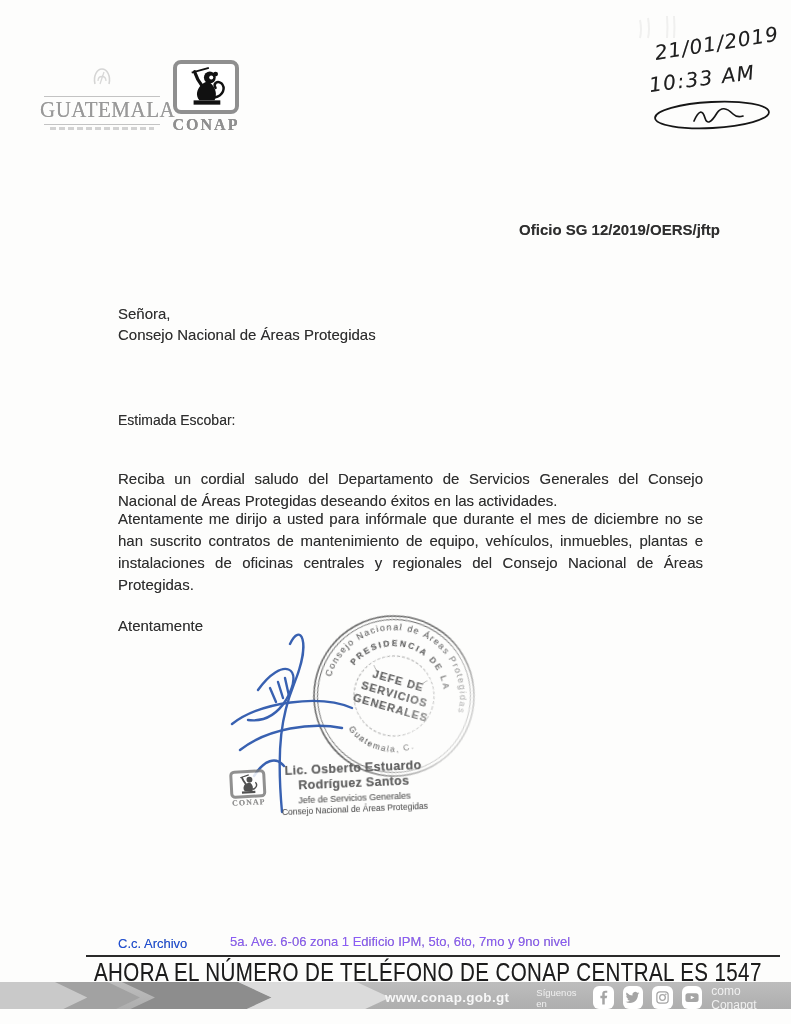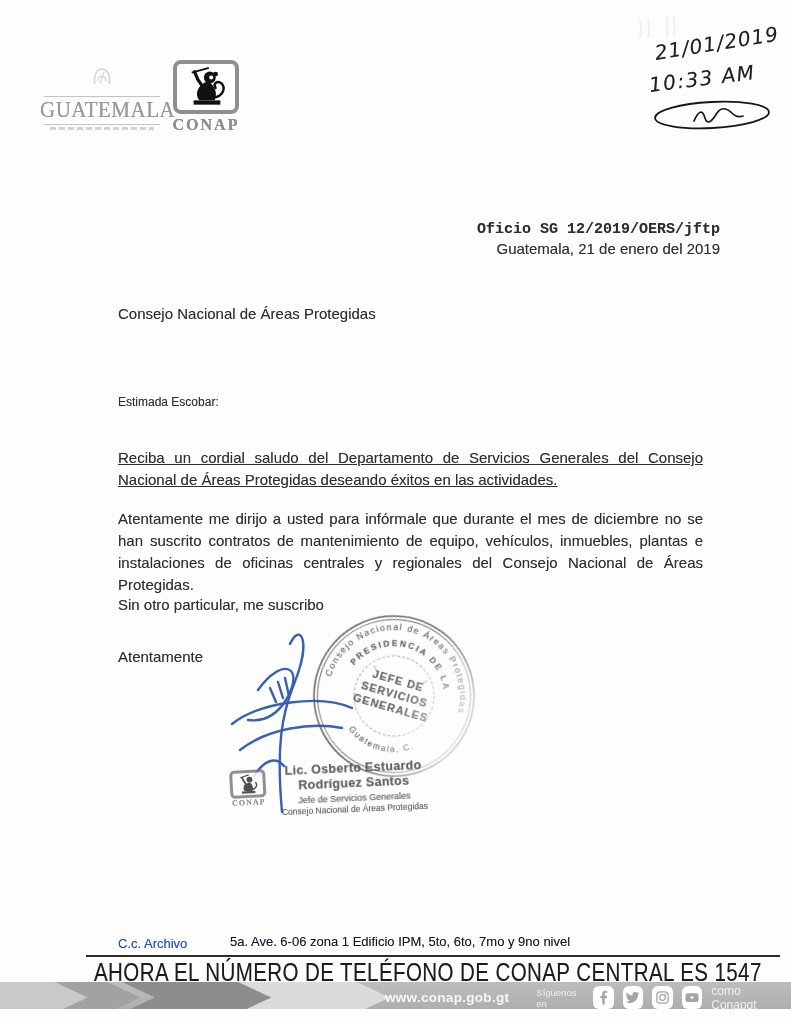--- a/index.html
+++ b/index.html
@@ -22,51 +22,51 @@
   .conap-logo { left:167px; top:60px; width:78px; text-align:center; }
   .conap-frame { width:66px; height:54px; margin:0 auto; border:4px solid #8f8f8f; border-radius:8px; background:#fff; display:flex; align-items:center; justify-content:center; }
   .conap-word { font-family:"Liberation Serif", serif; font-weight:bold; font-size:16px; letter-spacing:2px; color:#8f8f8f; margin-top:2px; text-shadow:0 0 .5px #8f8f8f; }
 
   
   .handwriting { left:612px; top:14px; width:178px; height:118px; }
   .hand-text { font-family:"DejaVu Sans", sans-serif; font-style:italic; fill:#1f1f1f; }
 
   
   .reference { right:71px; top:220px; text-align:right; font-size:15px; line-height:19px; }
-  .reference .bold { font-weight:bold;font-family:Liberation Mono, monospace; }
+  .reference .bold { font-weight:bold; }
 
   
   .recipient { left:118px; top:303px; font-size:15px; line-height:21px; }
-  .greeting  { left:118px; top:395px; font-size:12px;text-align:right; }
+  .greeting  { left:118px; top:412px; font-size:14px;text-align:right; }
   .para { left:118px; top:0; width:585px; font-size:15px; line-height:22px; text-align:justify; }
-  .p1 { top:447px;text-decoration:underline; }
+  .p1 { top:468px; }
   .p2 { top:508px; }
   .closing { left:118px; top:596px; font-size:15px; }
-  .signoff { left:118px; top:648px; font-size:15px; }
+  .signoff { left:118px; top:617px; font-size:15px; }
   .bold { font-weight:bold; }
 
   
   .seal { left:306px; top:608px; width:176px; height:176px; transform:rotate(16deg); opacity:.82; filter:blur(.3px);
           -webkit-mask-image:linear-gradient(105deg,#000 52%,rgba(0,0,0,.3) 85%);
           mask-image:linear-gradient(105deg,#000 52%,rgba(0,0,0,.3) 85%); }
   .seal text { fill:#3f3f3f; }
   .signature { left:224px; top:626px; width:150px; height:192px; }
 
   .signer { left:258px; top:761px; width:192px; text-align:center; color:#5f5f5f; transform:rotate(-2.5deg); filter:blur(.3px); }
   .signer .nm { font-size:12.5px; font-weight:bold; line-height:15px; letter-spacing:.3px; }
   .signer .rl { font-size:9px; line-height:11px; margin-top:2px; }
   .signer .og { font-size:8.5px; line-height:10px; }
 
   .mini-conap { left:226px; top:770px; width:44px; text-align:center; transform:rotate(-3deg); opacity:.85; }
   .mini-frame { width:36px; height:28px; margin:0 auto; border:3px solid #7e7e7e; border-radius:5px; background:#fff; display:flex; align-items:center; justify-content:center; }
   .mini-word { font-family:"Liberation Serif", serif; font-weight:bold; font-size:8px; letter-spacing:1px; color:#7e7e7e; }
 
   
   .cc { left:118px; top:936px; font-size:13px; color:#1d4ed8; }
-  .address { left:230px; top:934px; font-size:13px; color:#0f172a; }
+  .address { left:230px; top:934px; font-size:13px; color:#8b5cf6; }
   .foot-rule { left:86px; top:955px; width:694px; height:2px; background:#2a2a2a; }
   .phone { left:94px; top:957px; font-size:26px; letter-spacing:.5px; color:#1c1c1c; white-space:nowrap;
            transform:scaleX(.79); transform-origin:left center; }
 
   .banner { left:0; top:982px; width:791px; height:27px; background:linear-gradient(#bdbdbd,#aeaeae); overflow:hidden; }
   .chev { position:absolute; top:0; height:31px; }
   .chev1 { left:0; width:120px; background:#c9c9c9; clip-path:polygon(0 0,75% 0,100% 50%,75% 100%,0 100%); }
   .chev2 { left:55px; width:85px; background:#a2a2a2; clip-path:polygon(0 0,62% 0,100% 50%,62% 100%,0 100%,38% 50%); }
   .chev3 { left:122px; width:150px; background:#8d8d8d; clip-path:polygon(0 0,78% 0,100% 50%,78% 100%,0 100%,22% 50%); }
   .chev4 { left:238px; width:152px; background:#dbdbdb; clip-path:polygon(0 0,78% 0,100% 50%,78% 100%,0 100%,22% 50%); }
@@ -116,31 +116,30 @@
     <text class="hand-text" x="44" y="46" font-size="20" transform="rotate(-9 44 46)" letter-spacing="1">21/01/2019</text>
     <text class="hand-text" x="38" y="78" font-size="20" transform="rotate(-7 38 78)" letter-spacing="1.5">10:33 AM</text>
     <g>
       <ellipse cx="100" cy="101" rx="57" ry="13" fill="none" stroke="#161616" stroke-width="1.8" transform="rotate(-3 100 101)"></ellipse>
       <path d="M82 107 q7 -16 11 -3 q3 10 12 -5 q6 -9 16 1 q4 4 10 2" fill="none" stroke="#161616" stroke-width="1.7" stroke-linecap="round"></path>
     </g>
   </svg>
 
   <div class="abs reference">
     <div class="bold">Oficio SG 12/2019/OERS/jftp</div>
-    <div>Guatemala, 21 de enero del 2019</div>
   </div>
 
   <div class="abs recipient">
+    <div>Señora,</div>
     <div>Consejo Nacional de Áreas Protegidas</div>
   </div>
 
   <div class="abs greeting">Estimada Escobar:</div>
   <p class="abs para p1">Reciba un cordial saludo del Departamento de Servicios Generales del Consejo Nacional de Áreas Protegidas deseando éxitos en las actividades.</p>
   <p class="abs para p2">Atentamente me dirijo a usted para infórmale que durante el mes de diciembre no se han suscrito contratos de mantenimiento de equipo, vehículos, inmuebles, plantas e instalaciones de oficinas centrales y regionales del Consejo Nacional de Áreas Protegidas.</p>
-  <div class="abs closing">Sin otro particular, me suscribo</div>
   <div class="abs signoff">Atentamente</div>
 
   <svg class="abs seal" viewBox="0 0 176 176">
     <defs>
       <path id="arcTop" d="M22,88 A66,66 0 1 1 154,88"></path>
       <path id="arcIn" d="M38,88 A50,50 0 1 1 138,88"></path>
       <path id="arcBot" d="M32,88 A56,56 0 0 0 144,88"></path>
     </defs>
     <circle cx="88" cy="88" r="80" fill="none" stroke="#4a4a4a" stroke-width="1.6"></circle>
     <circle cx="88" cy="88" r="76.5" fill="none" stroke="#4a4a4a" stroke-width="1"></circle>

